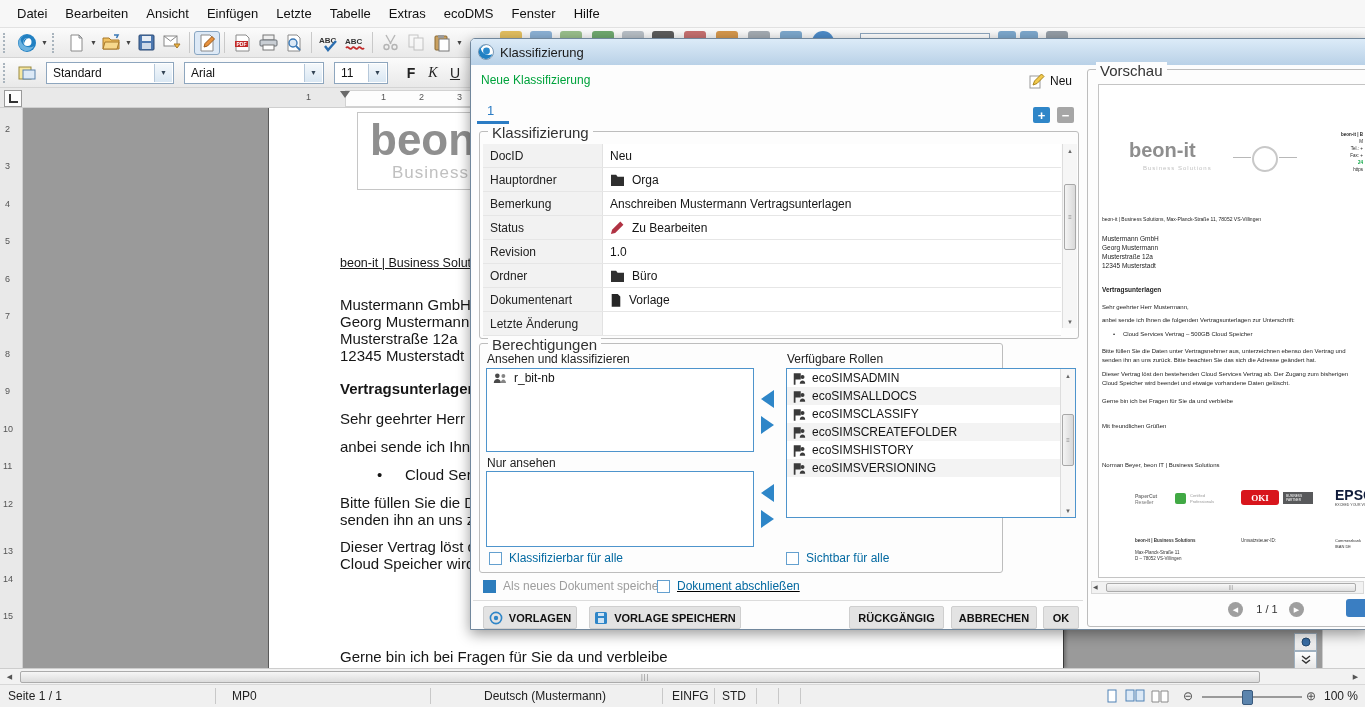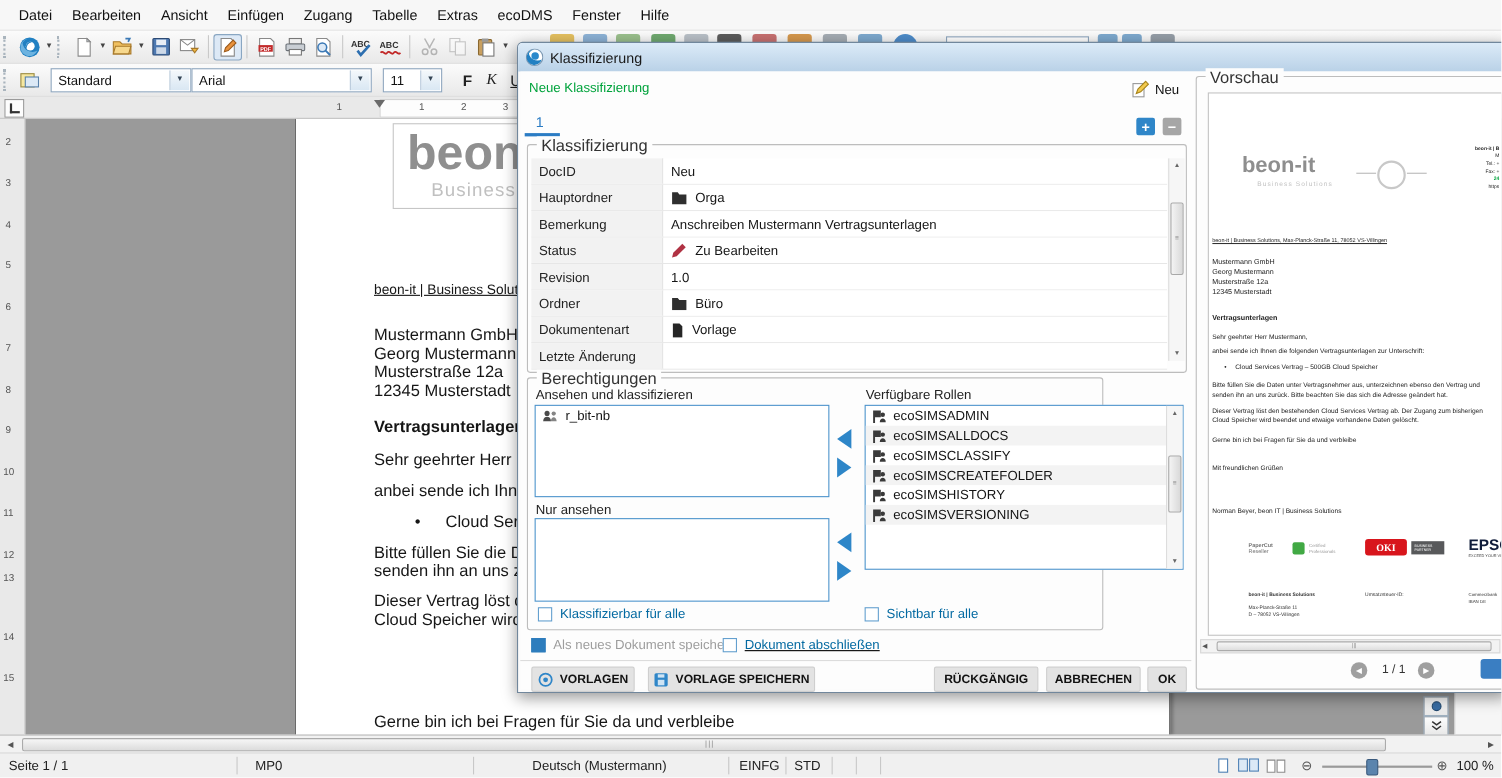--- a/index.html
+++ b/index.html
@@ -69,21 +69,21 @@
 </head>
 <body>
 
 <div id="screen">
 
   <div class="abs menubar">
     <span class="menu-item">Datei</span>
     <span class="menu-item">Bearbeiten</span>
     <span class="menu-item">Ansicht</span>
     <span class="menu-item">Einfügen</span>
-    <span class="menu-item">Zugang</span>
+    <span class="menu-item">Letzte</span>
     <span class="menu-item">Tabelle</span>
     <span class="menu-item">Extras</span>
     <span class="menu-item">ecoDMS</span>
     <span class="menu-item">Fenster</span>
     <span class="menu-item">Hilfe</span>
   </div>
 
   <div class="abs toolbar tb1">
     <span class="grip"></span>
     <span class="tb-btn">
@@ -212,21 +212,21 @@
     <span class="tb-btn">
       <svg width="18" height="16" viewBox="0 0 18 16">
           <rect x="1" y="2" width="12" height="12" fill="#f6e7a0" stroke="#9a8a40"></rect>
           <rect x="5" y="5" width="12" height="9" fill="#dce9f6" stroke="#5a82ab"></rect>
         </svg>
     </span>
     <span class="combo" style="width:128px;margin-left:6px;">
       <span>Standard</span>
       <span class="dd">▼</span>
     </span>
-    <span class="combo" style="width:164px;">
+    <span class="combo" style="width:140px;margin-left:10px;">
       <span>Arial</span>
       <span class="dd">▼</span>
     </span>
     <span class="combo" style="width:54px;margin-left:10px;">
       <span>11</span>
       <span class="dd">▼</span>
     </span>
     <span class="fmt-btn" style="margin-left:12px;font-weight:bold;">F</span>
     <span class="fmt-btn" style="font-style:italic;font-family:'Liberation Serif',serif;">K</span>
     <span class="fmt-btn" style="text-decoration:underline;">U</span>
@@ -272,21 +272,21 @@
       <span class="rv-num" style="top:53px;">3</span>
       <span class="rv-num" style="top:91px;">4</span>
       <span class="rv-num" style="top:128px;">5</span>
       <span class="rv-num" style="top:166px;">6</span>
       <span class="rv-num" style="top:203px;">7</span>
       <span class="rv-num" style="top:241px;">8</span>
       <span class="rv-num" style="top:278px;">9</span>
       <span class="rv-num" style="top:316px;left:3px;">10</span>
       <span class="rv-num" style="top:353px;left:3px;">11</span>
       <span class="rv-num" style="top:391px;left:3px;">12</span>
-      <span class="rv-num" style="top:412px;left:3px;">13</span>
+      <span class="rv-num" style="top:438px;left:3px;">13</span>
       <span class="rv-num" style="top:466px;left:3px;">14</span>
       <span class="rv-num" style="top:503px;left:3px;">15</span>
     </div>
 
     <div class="nav-btn" style="left:1294px;top:525px;">
       <svg width="10" height="10" viewBox="0 0 10 10">
           <circle cx="5" cy="5" r="4" fill="#3a6ea5" stroke="#23496f"></circle>
         </svg>
     </div>
     <div class="nav-btn" style="left:1294px;top:543px;">

